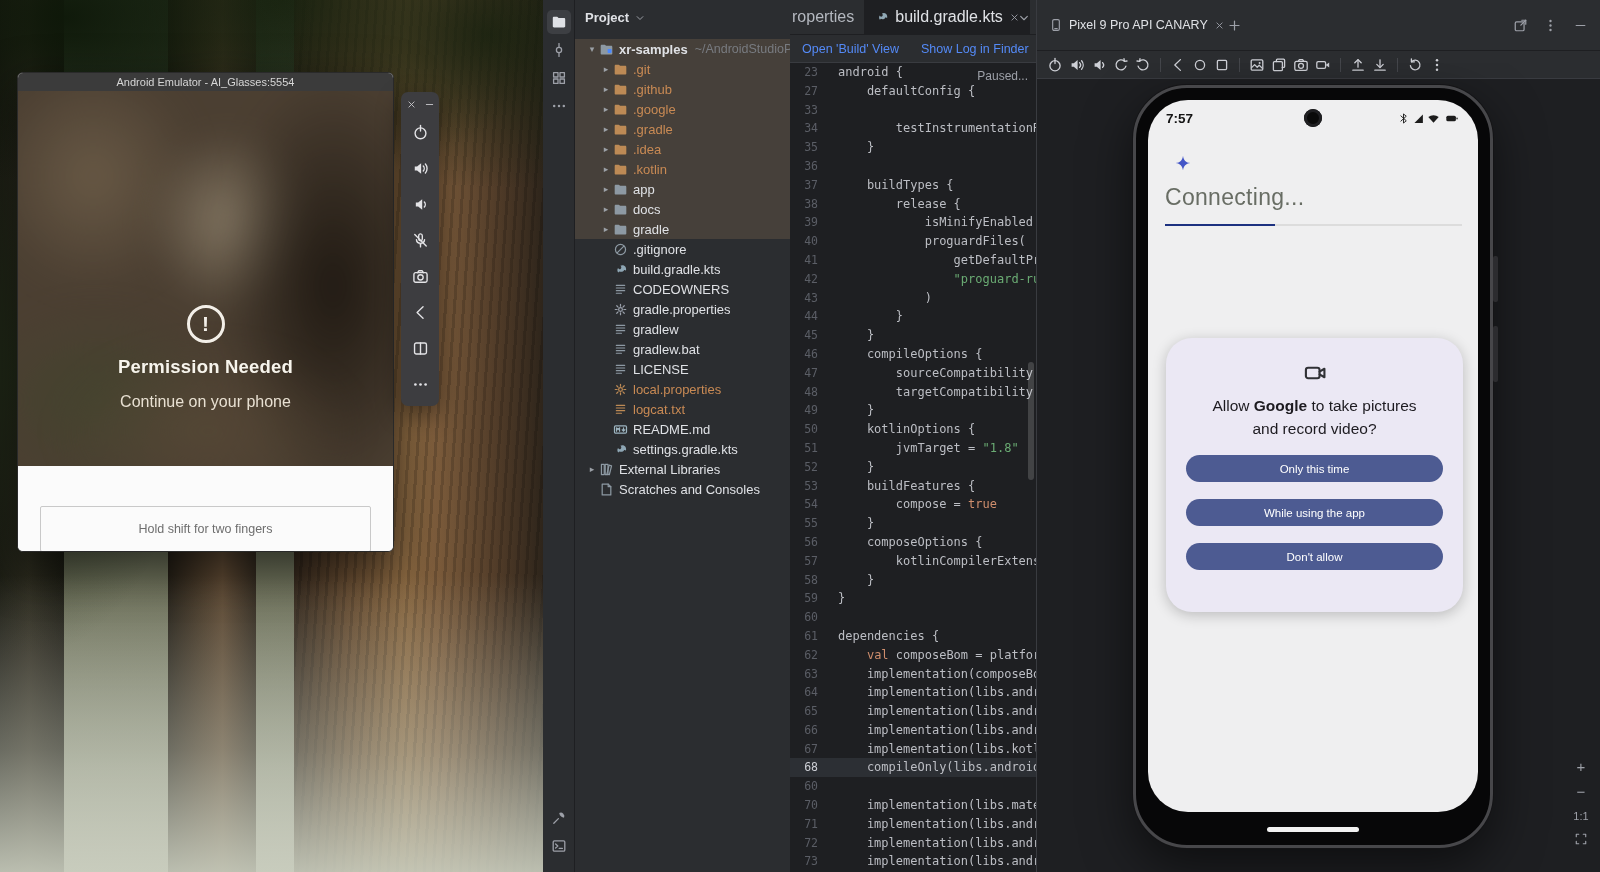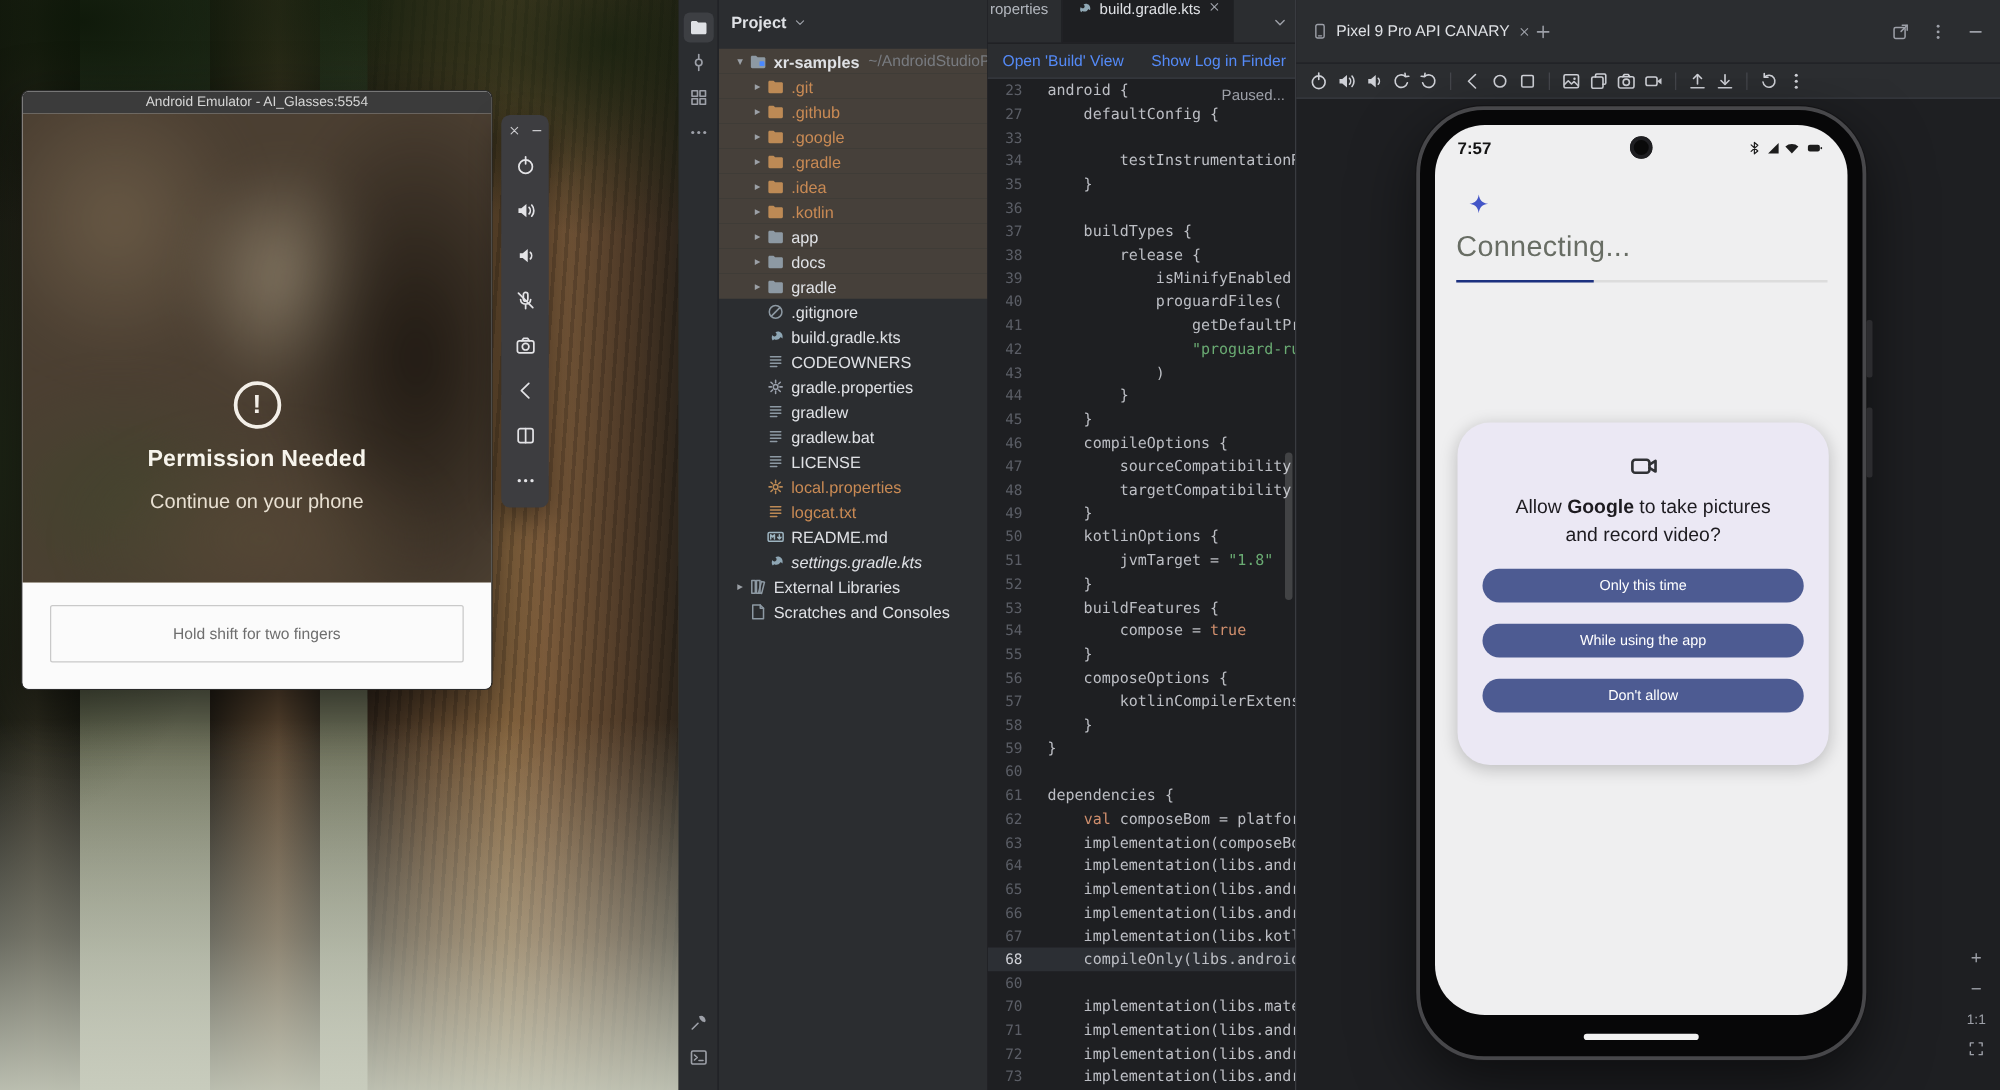--- a/index.html
+++ b/index.html
@@ -35,21 +35,21 @@
 .sb-lamp{left:130px;top:40px;width:160px;height:180px;background:radial-gradient(closest-side,rgba(255,236,200,.8),rgba(255,236,200,0))}
 .sb-couch{left:-45px;top:215px;width:250px;height:190px;background:radial-gradient(closest-side,rgba(108,114,78,.95),rgba(108,114,78,0))}
 .sb-dark{right:-55px;top:-20px;width:230px;height:430px;background:radial-gradient(closest-side,rgba(38,32,24,.95),rgba(38,32,24,0))}
 .sb-floor{left:40px;top:255px;width:300px;height:170px;background:radial-gradient(closest-side,rgba(150,128,96,.65),rgba(150,128,96,0))}
 .scrim{position:absolute;inset:0;background:rgba(20,14,9,.46)}
 .alert{position:absolute;left:0;right:0;top:214px;text-align:center}
 .alert-circle{width:38px;height:38px;border:3px solid #f3efe8;border-radius:50%;margin:0 auto;display:flex;align-items:center;justify-content:center}
 .alert-circle:after{content:"!";font-size:21px;font-weight:bold;color:#f3efe8}
 .alert-title{margin-top:13px;font-size:18.5px;font-weight:bold;color:#f7f4ec;letter-spacing:.2px}
 .alert-sub{margin-top:15px;font-size:16px;color:#e8e0d2}
-.emu-bottom{height:88px;background:#fbfbfb;padding:18px 22px 14px}
+.emu-bottom{height:88px;background:#fbfbfb;padding:40px 22px 14px}
 .hint-box{height:46px;border:1px solid #c9c9c9;border-radius:2px;display:flex;align-items:center;justify-content:center;color:#6e6e6e;font-size:12.5px}
 
 
 .emu-toolbar{position:absolute;left:401px;top:92px;width:38px;height:314px;background:#3d3d40;border-radius:7px;
  box-shadow:0 8px 24px rgba(0,0,0,.45);padding:4px 0;display:flex;flex-direction:column;align-items:center}
 .emu-tb-win{display:flex;gap:7px;height:18px;align-items:center;margin-bottom:2px}
 .emu-tb-win .wbtn{width:11px;height:11px;color:#c9c9cc}
 .emu-btn{width:34px;height:36px;display:flex;align-items:center;justify-content:center;color:#e3e3e6}
 .emu-btn .svgwrap{width:17px;height:17px}
 
@@ -74,21 +74,21 @@
 .tree-row.excluded .t-name{color:#c98a54}
 .tree-row.excluded .t-icon{color:#bd8a55}
 .ic-gradle{color:#8ea6b4}
 .ic-md{color:#9db4c0}
 .ic-props{color:#9aa0ab}
 .t-suffix{color:#787b80;margin-left:7px;font-size:12.5px}
 
 
 .editor{position:absolute;left:247px;top:0;width:246px;height:872px;background:#1e1f22;overflow:hidden}
 .ed-tabs{height:35px;background:#2b2d30;display:flex;align-items:stretch;border-bottom:1px solid #1e1f22;position:relative}
-.tab{display:flex;align-items:flex-start;gap:6px;padding:0 10px;font-size:12px;color:#b4b8bf}
+.tab{display:flex;align-items:center;gap:6px;padding:0 10px;font-size:16px;color:#b4b8bf}
 .tab.partial{padding-left:2px;border-right:1px solid #1e1f22}
 .tab.active{background:#1e1f22;color:#dfe1e5}
 .tab .t-icon{width:14px;height:14px;margin:0;color:#90a8b5;flex:none}
 .tab-close{width:11px;height:11px;color:#9da0a8}
 .tabs-more{position:absolute;right:5px;top:0;height:35px;display:flex;align-items:center;color:#9da0a8}
 .tabs-more .svgwrap{width:14px;height:14px}
 .ed-banner{height:28px;background:#2b2d30;border-bottom:1px solid #393b40;display:flex;align-items:center;gap:22px;padding:0 12px;font-size:12.5px;white-space:nowrap;overflow:hidden}
 .ed-banner .link{color:var(--link,#548af7)}
 .code{position:absolute;top:63px;left:0;right:0;bottom:0;font-family:"DejaVu Sans Mono",monospace;font-size:12px;overflow:hidden}
 .code-row{display:flex;height:18.8px;line-height:18.8px;white-space:pre}
@@ -435,21 +435,21 @@
             <span class="t-name">logcat.txt</span>
           </div>
           <div class="tree-row" style="padding-left: 24px;">
             <span class="chev"></span>
             <span class="t-icon svgwrap ic-md"><svg viewBox="0 0 16 16" fill="none" stroke="currentColor" stroke-width="1.3" stroke-linecap="round" stroke-linejoin="round">
                 <rect x="1.6" y="4.2" width="12.8" height="7.6" rx="1.2"></rect>
                 <path d="M3.8 9.8V6.2l1.6 1.8 1.6-1.8v3.6M11.2 6.2v3.6M11.2 9.8l-1.4-1.5M11.2 9.8l1.4-1.5"></path>
               </svg></span>
             <span class="t-name">README.md</span>
           </div>
-          <div class="tree-row" style="padding-left: 24px; font-style: italic;">
+          <div class="tree-row" style="padding-left: 24px;">
             <span class="chev"></span>
             <span class="t-icon svgwrap ic-gradle"><svg viewBox="0 0 16 16" fill="none" stroke="currentColor" stroke-width="1.3" stroke-linecap="round" stroke-linejoin="round">
                 <path d="M13 4.8c-1.3-1.5-3.5-1.8-5.2-.8.7.4 1.1 1.2 1 2-.1 1-.9 1.7-1.9 1.6-.7-.1-1.3-.6-1.5-1.3-1 1.4-1 3.4.2 4.8l1.2-1.1c1.8 1 4 .5 5-1.2.2-.4.7-.5 1-.2l1 .8c.5-1.9 0-3.6-.8-4.6z" fill="currentColor" stroke="none"></path>
               </svg></span>
             <span class="t-name">settings.gradle.kts</span>
           </div>
           <div class="tree-row" style="padding-left: 10px;">
             <span class="chev">▸</span>
             <span class="t-icon svgwrap ic-libs"><svg viewBox="0 0 16 16" fill="none" stroke="currentColor" stroke-width="1.3" stroke-linecap="round" stroke-linejoin="round">
                 <rect x="2.6" y="2.6" width="3" height="10.8"></rect>

